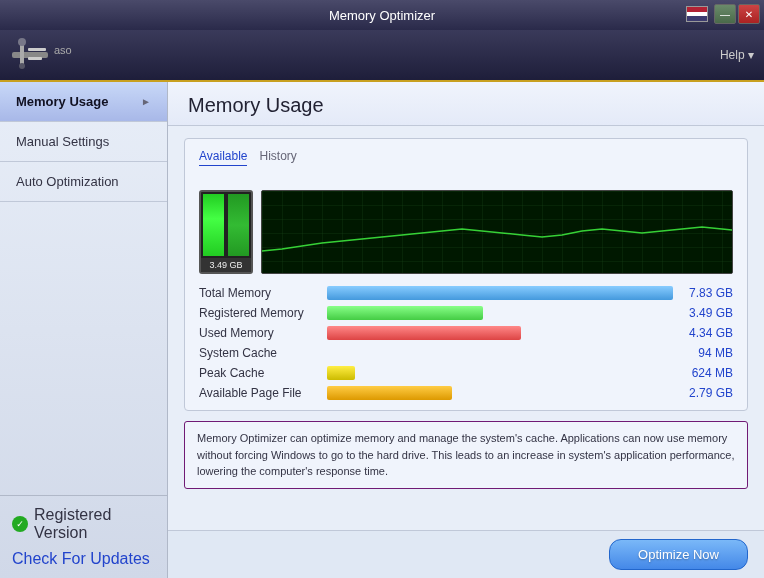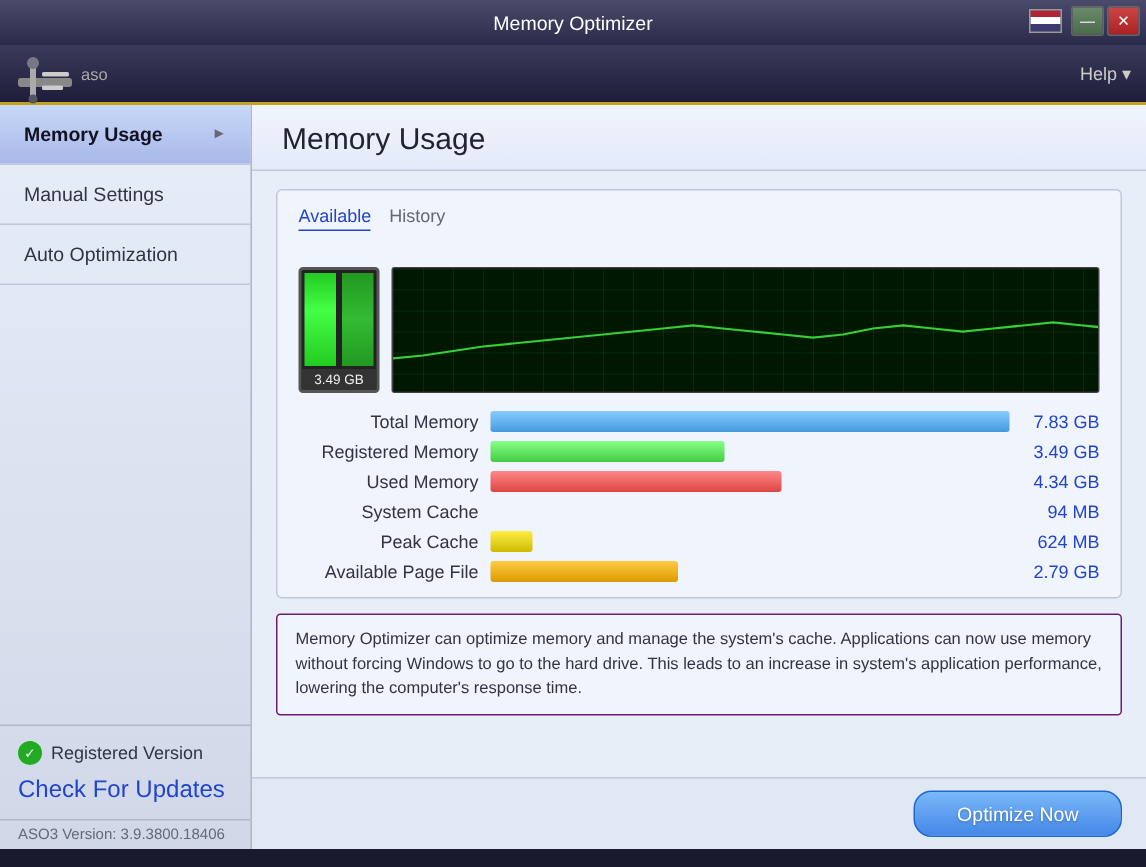--- a/index.html
+++ b/index.html
@@ -44,21 +44,21 @@
       justify-content: center;
       font-size: 10px;
       color: #fff;
       border-radius: 2px;
     }
     .win-btn.minimize { background: linear-gradient(to bottom, #6a8a6a, #4a6a4a); }
     .win-btn.close { background: linear-gradient(to bottom, #c44, #a22); }
 
     
     .nav-bar {
-      height: 40px;
+      height: 52px;
       background: linear-gradient(to bottom, #3a3a5a, #1e1e3a);
       display: flex;
       padding: 4px 10px;
       border-bottom: 2px solid #c8a020;
       position: relative;
     }
     .app-logo {
       position: absolute;
       left: 10px;
       top: 4px;
@@ -155,21 +155,21 @@
       border-radius: 50%;
       display: flex;
       align-items: center;
       justify-content: center;
       color: white;
       font-size: 9px;
       flex-shrink: 0;
     }
     .registered-text {
       color: #334;
-      font-size: 12px;
+      font-size: 16px;
     }
     .check-updates-link {
       color: #2244cc;
       font-size: 16px;
       cursor: pointer;
       text-decoration: none;
       display: block;
     }
     .version-text {
       color: #667;
@@ -292,21 +292,21 @@
       display: flex;
       flex-direction: column;
       gap: 6px;
     }
     .stat-row {
       display: flex;
       align-items: center;
       gap: 8px;
     }
     .stat-label {
-      text-align: right;
+      text-align: left;
       width: 120px;
       color: #334;
       font-size: 12px;
       flex-shrink: 0;
     }
     .stat-bar-container {
       flex: 1;
       height: 14px;
       background: transparent;
     }
@@ -403,21 +403,20 @@
       <span>Auto Optimization</span>
     </div>
 
     <div class="sidebar-bottom">
       <div class="registered-row">
         <div class="green-circle">✓</div>
         <span class="registered-text">Registered Version</span>
       </div>
       <a class="check-updates-link">Check For Updates</a>
     </div>
-    <div class="version-text">ASO3 Version: 3.9.3800.18406</div>
   </div>
 
   <div class="content">
     <div class="content-header">
       <h1 class="content-title">Memory Usage</h1>
     </div>
 
     <div class="content-body">
       <div class="memory-card">
 

